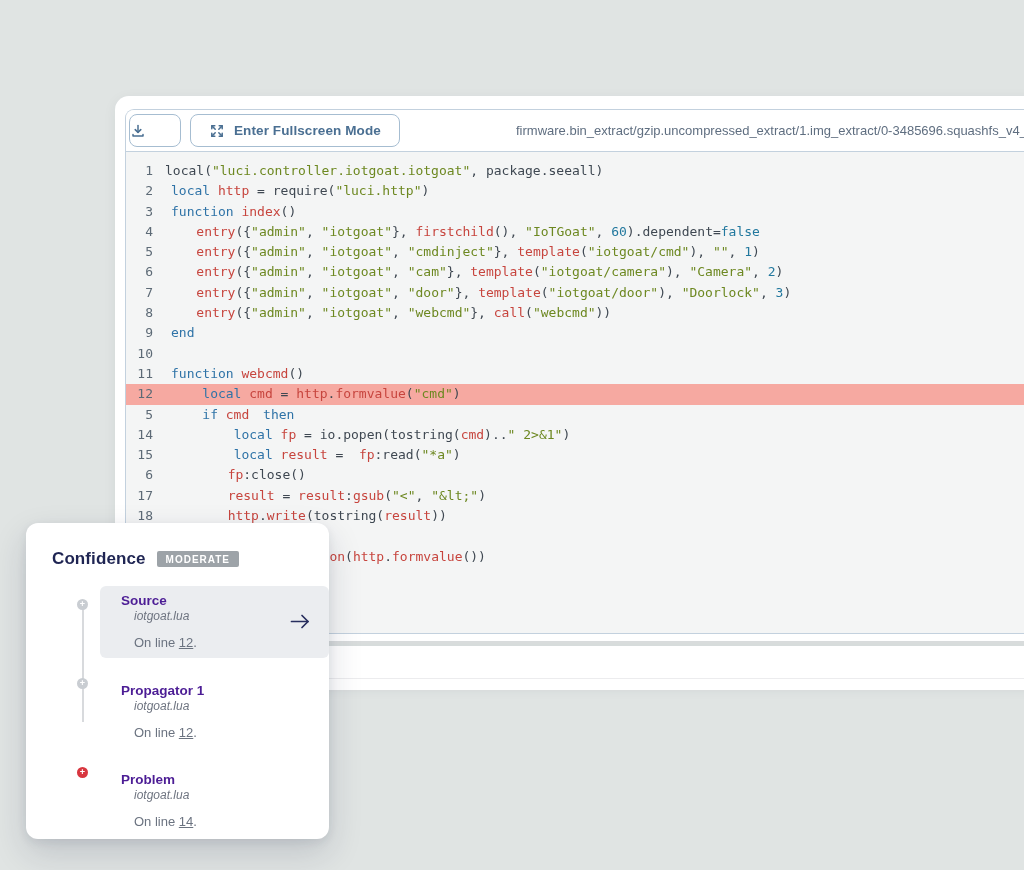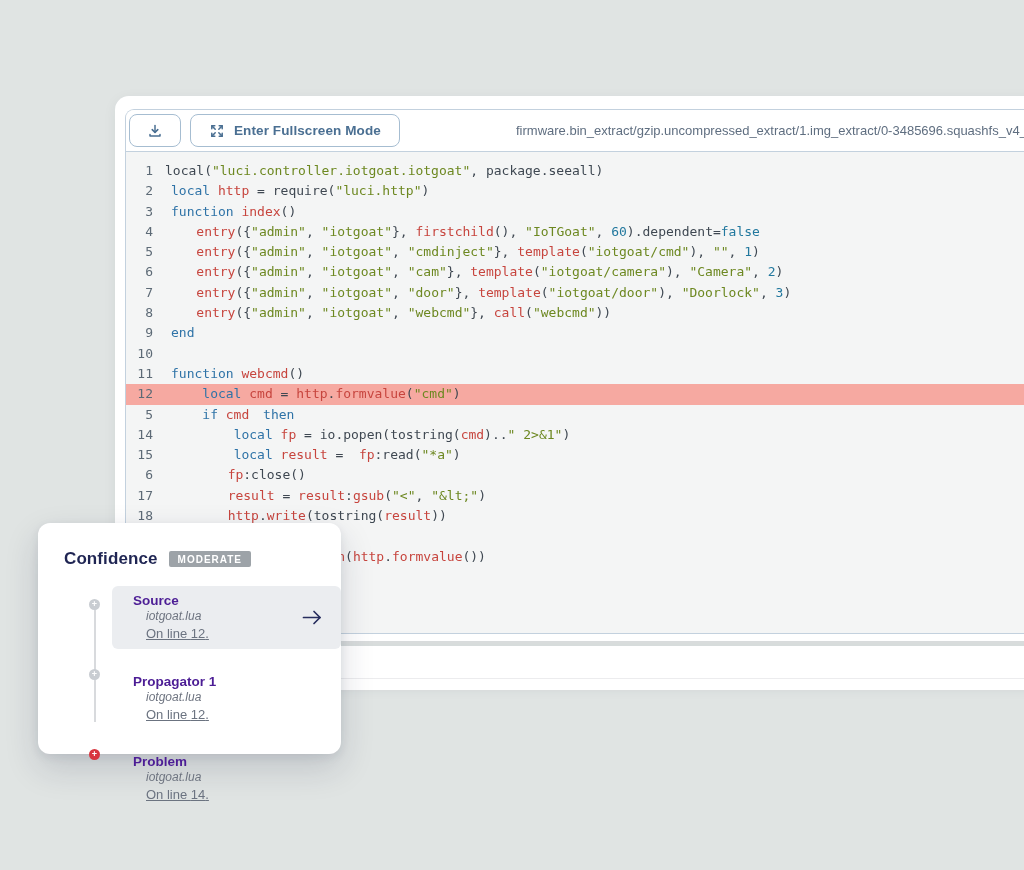--- a/index.html
+++ b/index.html
@@ -24,21 +24,21 @@
     display:flex; flex-direction:column;
   }
   .viewer-toolbar {
     height:42px; flex:0 0 42px; background:#ffffff;
     border-bottom:1px solid #c3d1de;
     display:flex; align-items:center; gap:9px; padding:0 12px 0 3px;
     position:relative;
   }
   .tb-btn {
     height:33px; border:1px solid #a6bdd1; border-radius:8px;
-    background:#ffffff; display:flex; align-items:center; justify-content:center;
+    background:#ffffff; display:flex; align-items:center; justify-content:flex-start;
     gap:9px; color:#4a6f92; cursor:pointer;
   }
   .btn-download { width:52px; }
   .btn-fullscreen { padding:0 18px; font-size:13.5px; font-weight:700; letter-spacing:0.1px; }
   .tb-btn svg { display:block; }
   .file-path {
     position:absolute; left:390px; top:0; height:42px; line-height:42px;
     white-space:nowrap; font-size:13px; font-weight:500; color:#5f6e80;
   }
 
@@ -62,21 +62,21 @@
     position:absolute; left:115px; top:646px; right:-34px; height:44px;
     background:#ffffff; border-radius:12px;
     box-shadow:0 2px 10px rgba(40,50,70,0.05);
   }
   .footer-divider {
     position:absolute; left:0; right:0; bottom:11px; height:1px; background:#ececee;
   }
 
   
   .confidence-panel {
-    position:absolute; left:38px; top:523px; width:303px; height:231px;
+    position:absolute; left:26px; top:523px; width:303px; height:316px;
     background:#ffffff; border-radius:12px;
     box-shadow:0 14px 34px rgba(25,32,60,0.16), 0 3px 10px rgba(25,32,60,0.08);
     padding:26px 0 0 26px; z-index:5;
   }
   .conf-header { display:flex; align-items:center; gap:11px; }
   .conf-title { font-size:17px; font-weight:700; color:#1f2553; letter-spacing:0.1px; }
   .conf-badge {
     background:#9da3a8; color:#ffffff; font-size:10px; font-weight:700;
     letter-spacing:1px; padding:3px 9px 2px; border-radius:2px;
   }
@@ -95,21 +95,21 @@
   }
   .dot-gray { background:#c9cdd2; }
   .dot-red  { background:#d8363f; }
   .step-box { margin-left:23px; padding:7px 12px 8px 21px; border-radius:6px; }
   .step.active .step-box {
     background:#ebedf0; display:flex; align-items:center; justify-content:space-between;
     cursor:pointer;
   }
   .step-title { font-size:13.5px; font-weight:700; color:#4c1d95; }
   .step-file  { margin:1px 0 0 13px; font-size:12px; font-style:italic; color:#6e7480; }
-  .step-line  { margin:3px 0 0 13px; font-size:13px; color:#6b7380;text-decoration:underline; }
+  .step-line  { margin:12px 0 0 13px; font-size:13px; color:#6b7380; }
   .step-line .lno { text-decoration:underline; cursor:pointer; }
   .goto-arrow { margin-right:6px; display:flex; align-items:center; cursor:pointer; }
   .gap-a { height:18px; } .gap-b { height:17px; }
 </style>
 </head>
 <body>
 
 <div class="code-card">
   <div class="viewer">
     <div class="viewer-toolbar">

